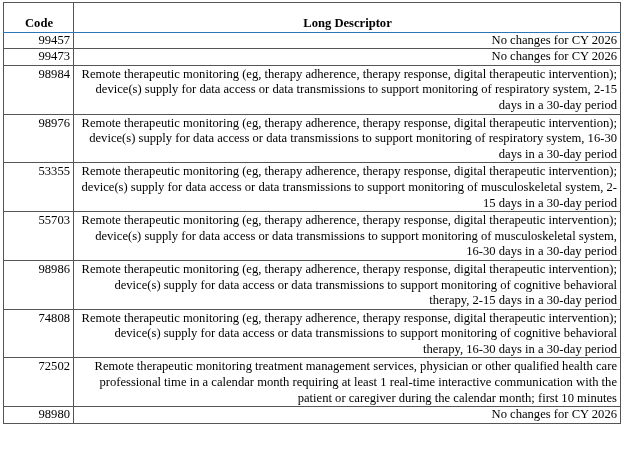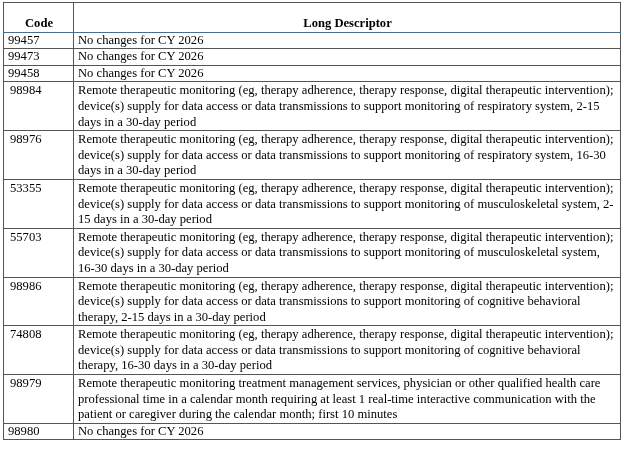--- a/index.html
+++ b/index.html
@@ -10,21 +10,21 @@
     border-collapse: collapse;
     font-family: "Liberation Serif", "DejaVu Serif", serif;
     font-size: 12.6px;
     color: #000;
     line-height: 15.6px;
   }
   td, th {
     border: 1px solid #555;
     padding: 0 3px 0 4px;
     vertical-align: top;
-    text-align: left;
+    text-align: right;
     font-weight: normal;
   }
   th { font-weight: bold; text-align: center; padding-top: 13px; }
   col.code { width: 70px; }
   tr.blue-top > td, tr.blue-top > th { border-top: 1.5px solid #2e75b6; }
   tr.head th { border-bottom: 1.5px solid #2e75b6; }
   tr.single td { height: 15px; }
   tr.multi td { padding-top: 1px; }
   tr.multi td.code { padding-left: 6px; margin-top: 46px; }
 </style>
@@ -42,24 +42,20 @@
     <th>Long Descriptor</th>
   </tr>
   <tr class="single">
     <td>99457</td>
     <td>No changes for CY 2026</td>
   </tr>
   <tr class="single">
     <td>99473</td>
     <td>No changes for CY 2026</td>
   </tr>
-  <tr class="single">
-    <td>99458</td>
-    <td>No changes for CY 2026</td>
-  </tr>
   <tr class="multi">
     <td class="code">98984</td>
     <td>Remote therapeutic monitoring (eg, therapy adherence, therapy response, digital therapeutic intervention); device(s) supply for data access or data transmissions to support monitoring of respiratory system, 2-15 days in a 30-day period</td>
   </tr>
   <tr class="multi">
     <td class="code">98976</td>
     <td>Remote therapeutic monitoring (eg, therapy adherence, therapy response, digital therapeutic intervention); device(s) supply for data access or data transmissions to support monitoring of respiratory system, 16-30 days in a 30-day period</td>
   </tr>
   <tr class="multi">
     <td class="code">53355</td>
@@ -71,21 +67,21 @@
   </tr>
   <tr class="multi">
     <td class="code">98986</td>
     <td>Remote therapeutic monitoring (eg, therapy adherence, therapy response, digital therapeutic intervention); device(s) supply for data access or data transmissions to support monitoring of cognitive behavioral therapy, 2-15 days in a 30-day period</td>
   </tr>
   <tr class="multi">
     <td class="code">74808</td>
     <td>Remote therapeutic monitoring (eg, therapy adherence, therapy response, digital therapeutic intervention); device(s) supply for data access or data transmissions to support monitoring of cognitive behavioral therapy, 16-30 days in a 30-day period</td>
   </tr>
   <tr class="multi">
-    <td class="code">98979</td>
+    <td class="code">72502</td>
     <td>Remote therapeutic monitoring treatment management services, physician or other qualified health care professional time in a calendar month requiring at least 1 real-time interactive communication with the patient or caregiver during the calendar month; first 10 minutes</td>
   </tr>
   <tr class="single">
     <td>98980</td>
     <td>No changes for CY 2026</td>
   </tr>
 
 </tbody>
   </table>
 

